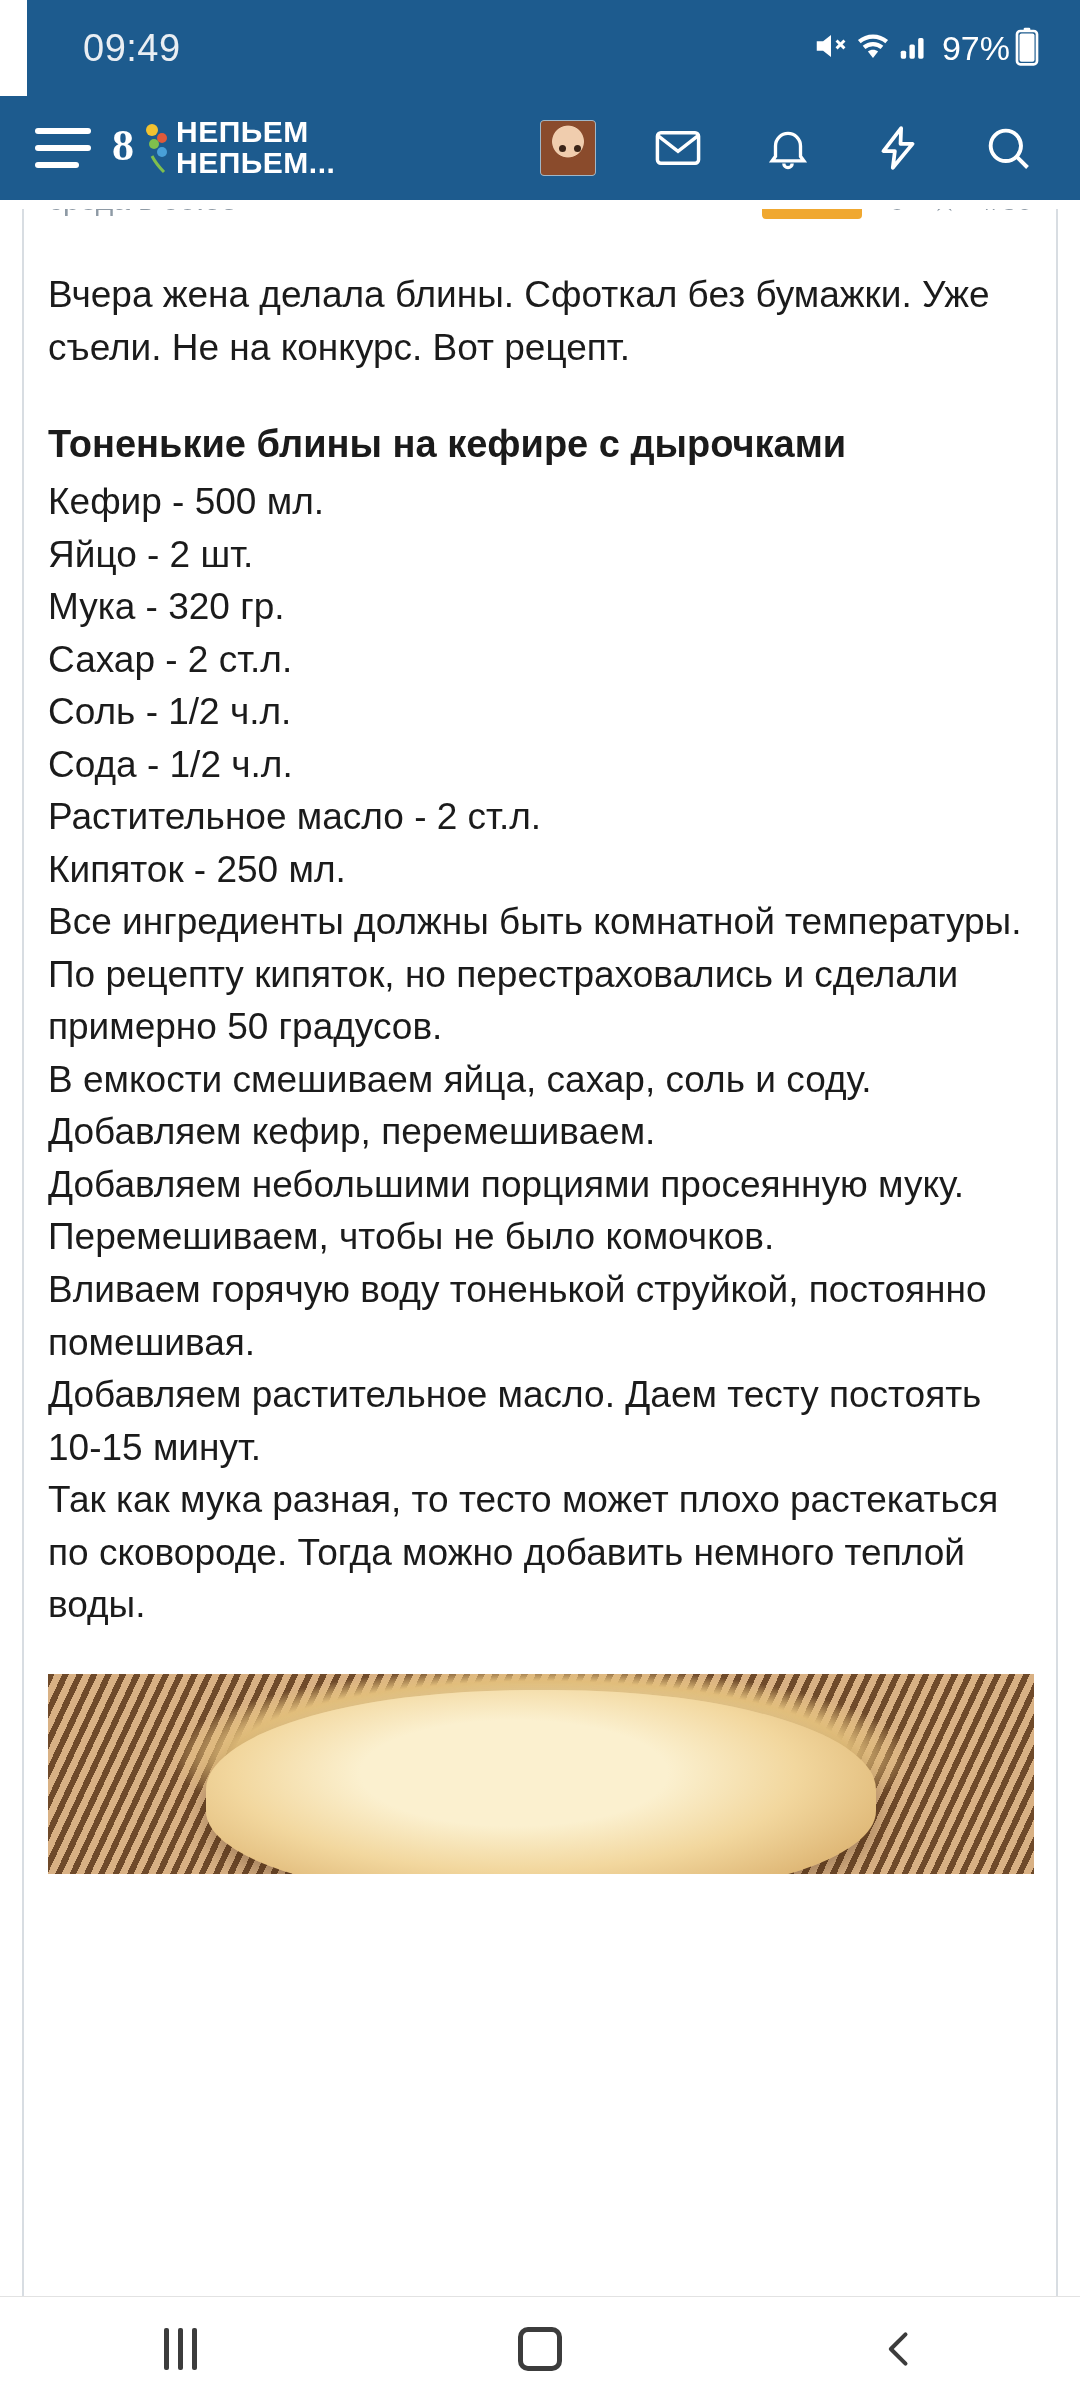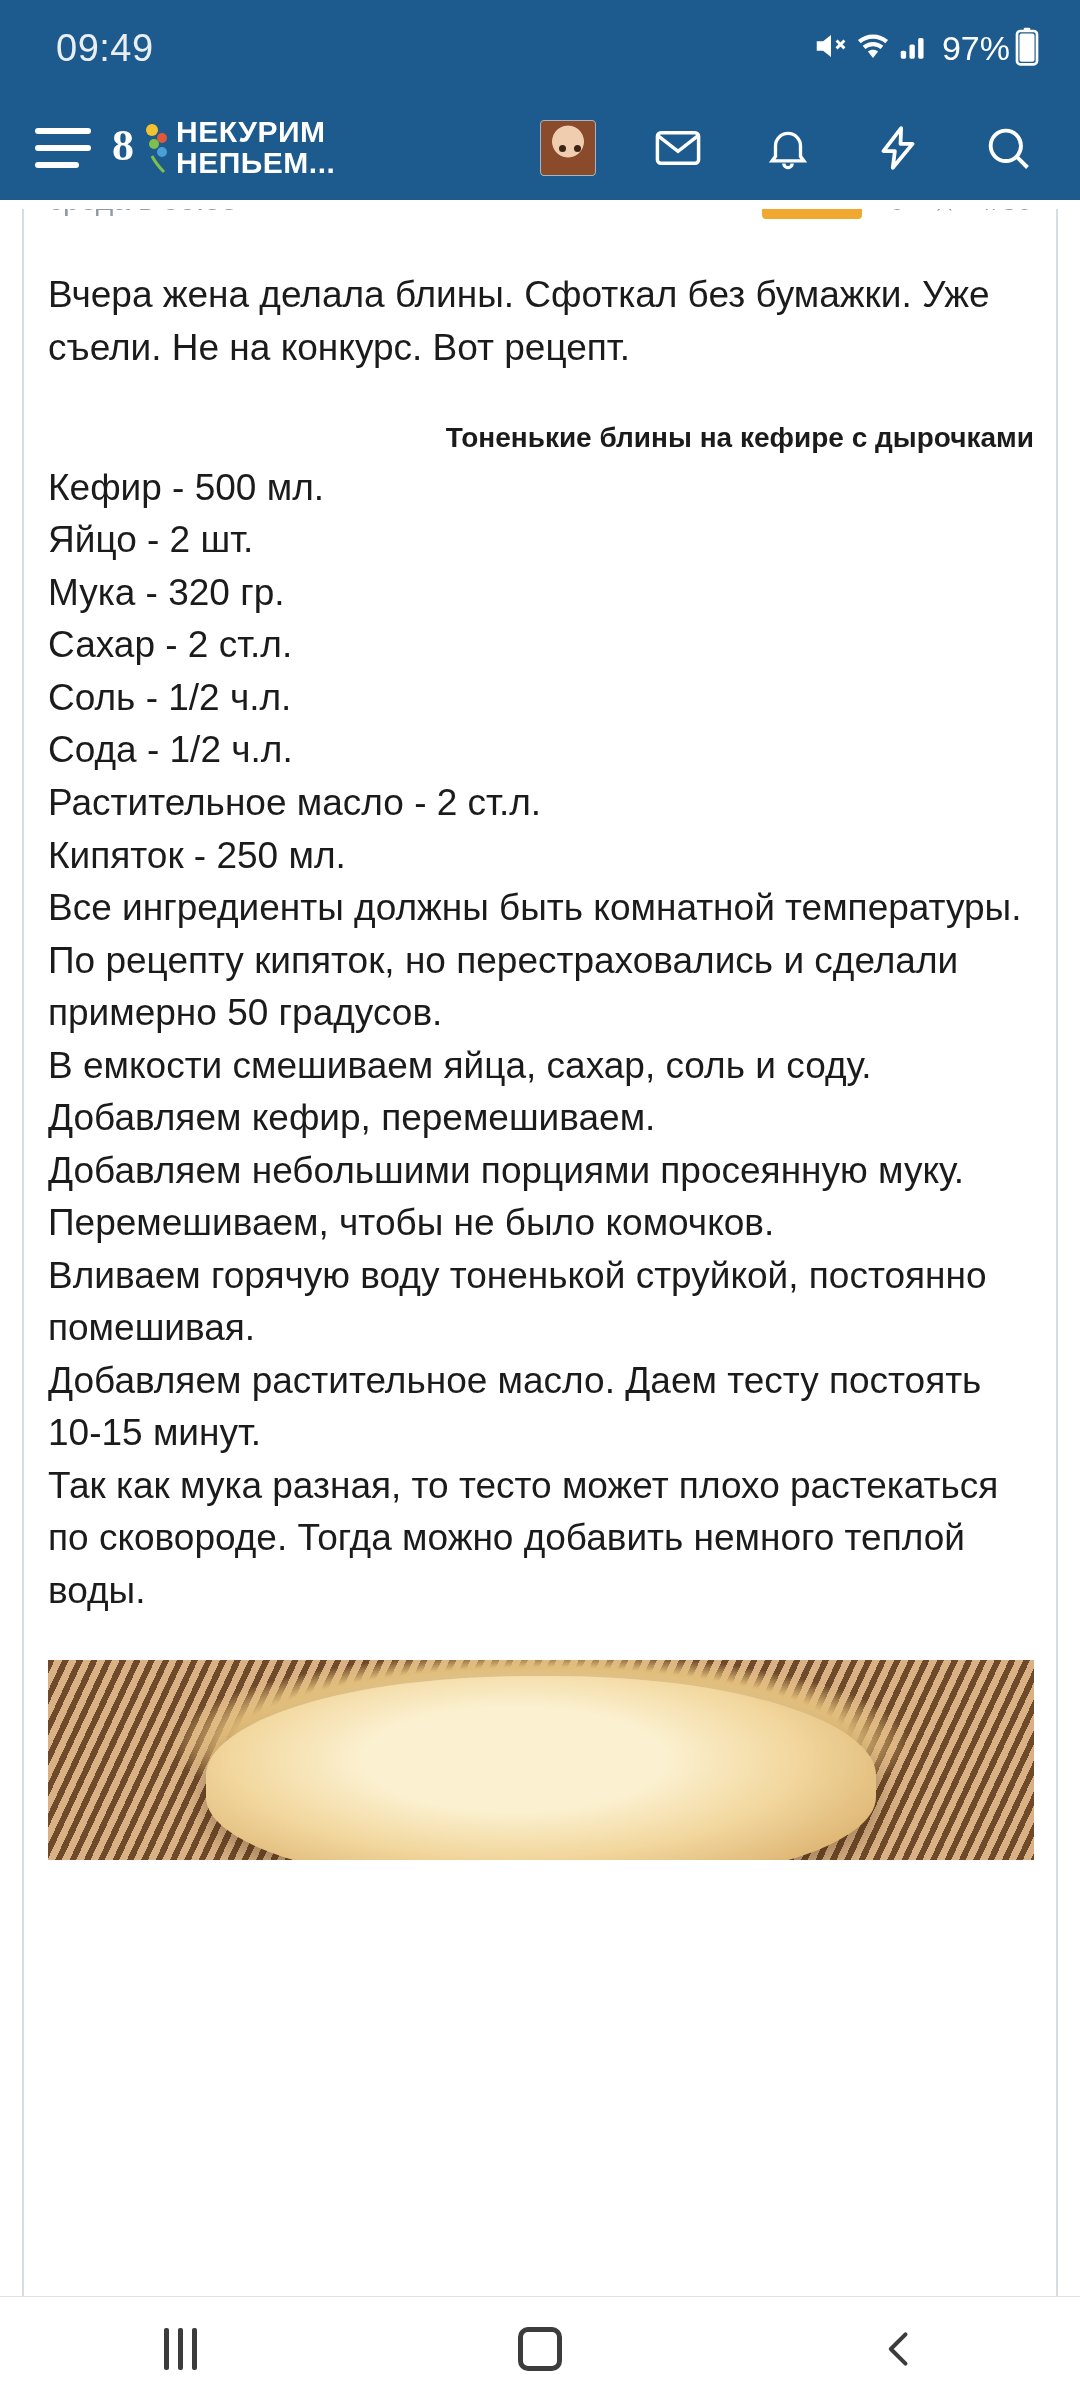--- a/index.html
+++ b/index.html
@@ -22,20 +22,21 @@
   
   .statusbar {
     height: 96px;
     background: #1d5b8e;
     color: #ffffff;
     display: flex;
     align-items: center;
     justify-content: space-between;
     padding: 0 40px 0 56px;
     flex: 0 0 auto;
+    margin-left: 27px;
   }
   .status-clock {
     font-size: 38px;
     letter-spacing: 0.5px;
     color: #e9eef3;
   }
   .status-right {
     display: flex;
     align-items: center;
     gap: 4px;
@@ -195,24 +196,23 @@
 
   .post-body {
     padding: 34px 46px 0 48px;
     color: #1b1b1b;
     font-size: 37px;
     line-height: 1.42;
   }
   .para { margin-bottom: 0; }
   .recipe-title {
     font-weight: bold;
-    font-size: 28px;
+    font-size: 38px;
     margin-top: 44px;
     margin-bottom: 4px;
-    text-align: right;
   }
   .line { white-space: pre-wrap; }
 
   .post-image {
     margin: 42px 46px 0 48px;
     height: 200px;
     overflow: hidden;
     position: relative;
     background: #8c6a45;
   }
@@ -321,21 +321,21 @@
         <svg width="56" height="64" viewBox="0 0 56 64">
           <text x="0" y="44" font-family="Liberation Serif, serif" font-size="44" font-weight="bold" fill="#ffffff">8</text>
           <circle cx="40" cy="14" r="6" fill="#f2c230"></circle>
           <circle cx="50" cy="22" r="5" fill="#e05a3a"></circle>
           <circle cx="42" cy="28" r="5" fill="#7fbf4d"></circle>
           <circle cx="50" cy="36" r="5" fill="#49a0d8"></circle>
           <path d="M40 40 C 44 48, 48 52, 52 56" stroke="#7fbf4d" stroke-width="3" fill="none"></path>
         </svg>
       </div>
       <div class="brand-text">
-        <span class="brand-line">НЕКУРИМ</span>
+        <span class="brand-line">НЕПЬЕМ</span>
         <span class="brand-line">НЕПЬЕМ...</span>
       </div>
     </div>
 
     <div class="appbar-spacer"></div>
 
     <div class="appbar-icons">
       <div class="avatar">
         <div class="hair"></div>
         <div class="eye l"></div>

